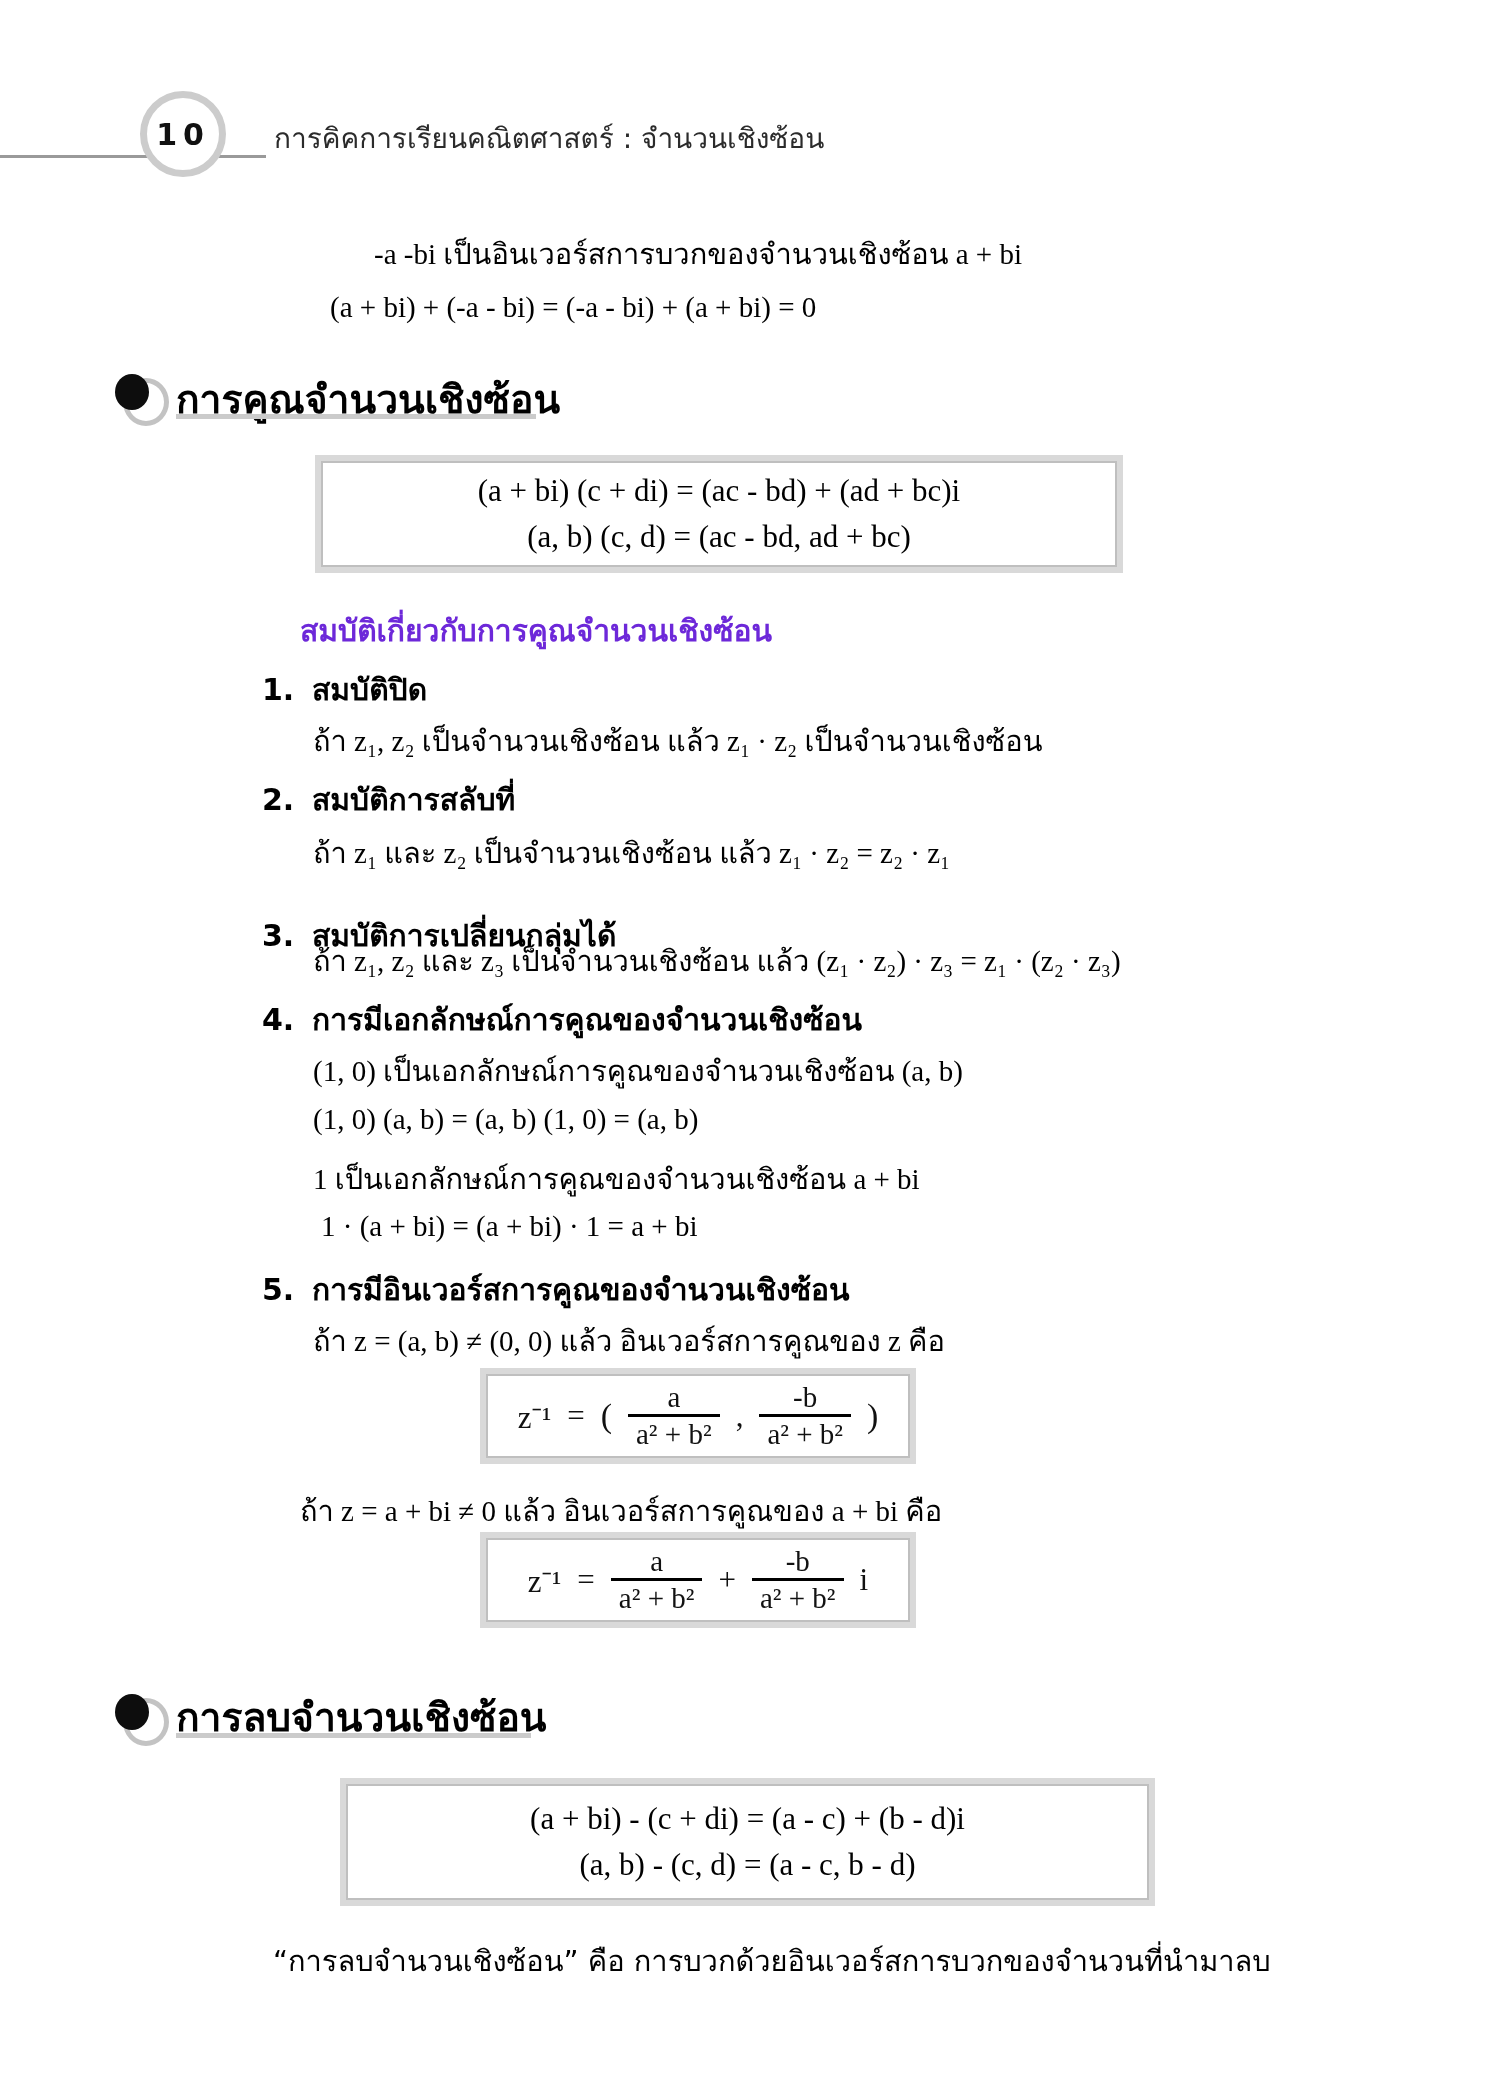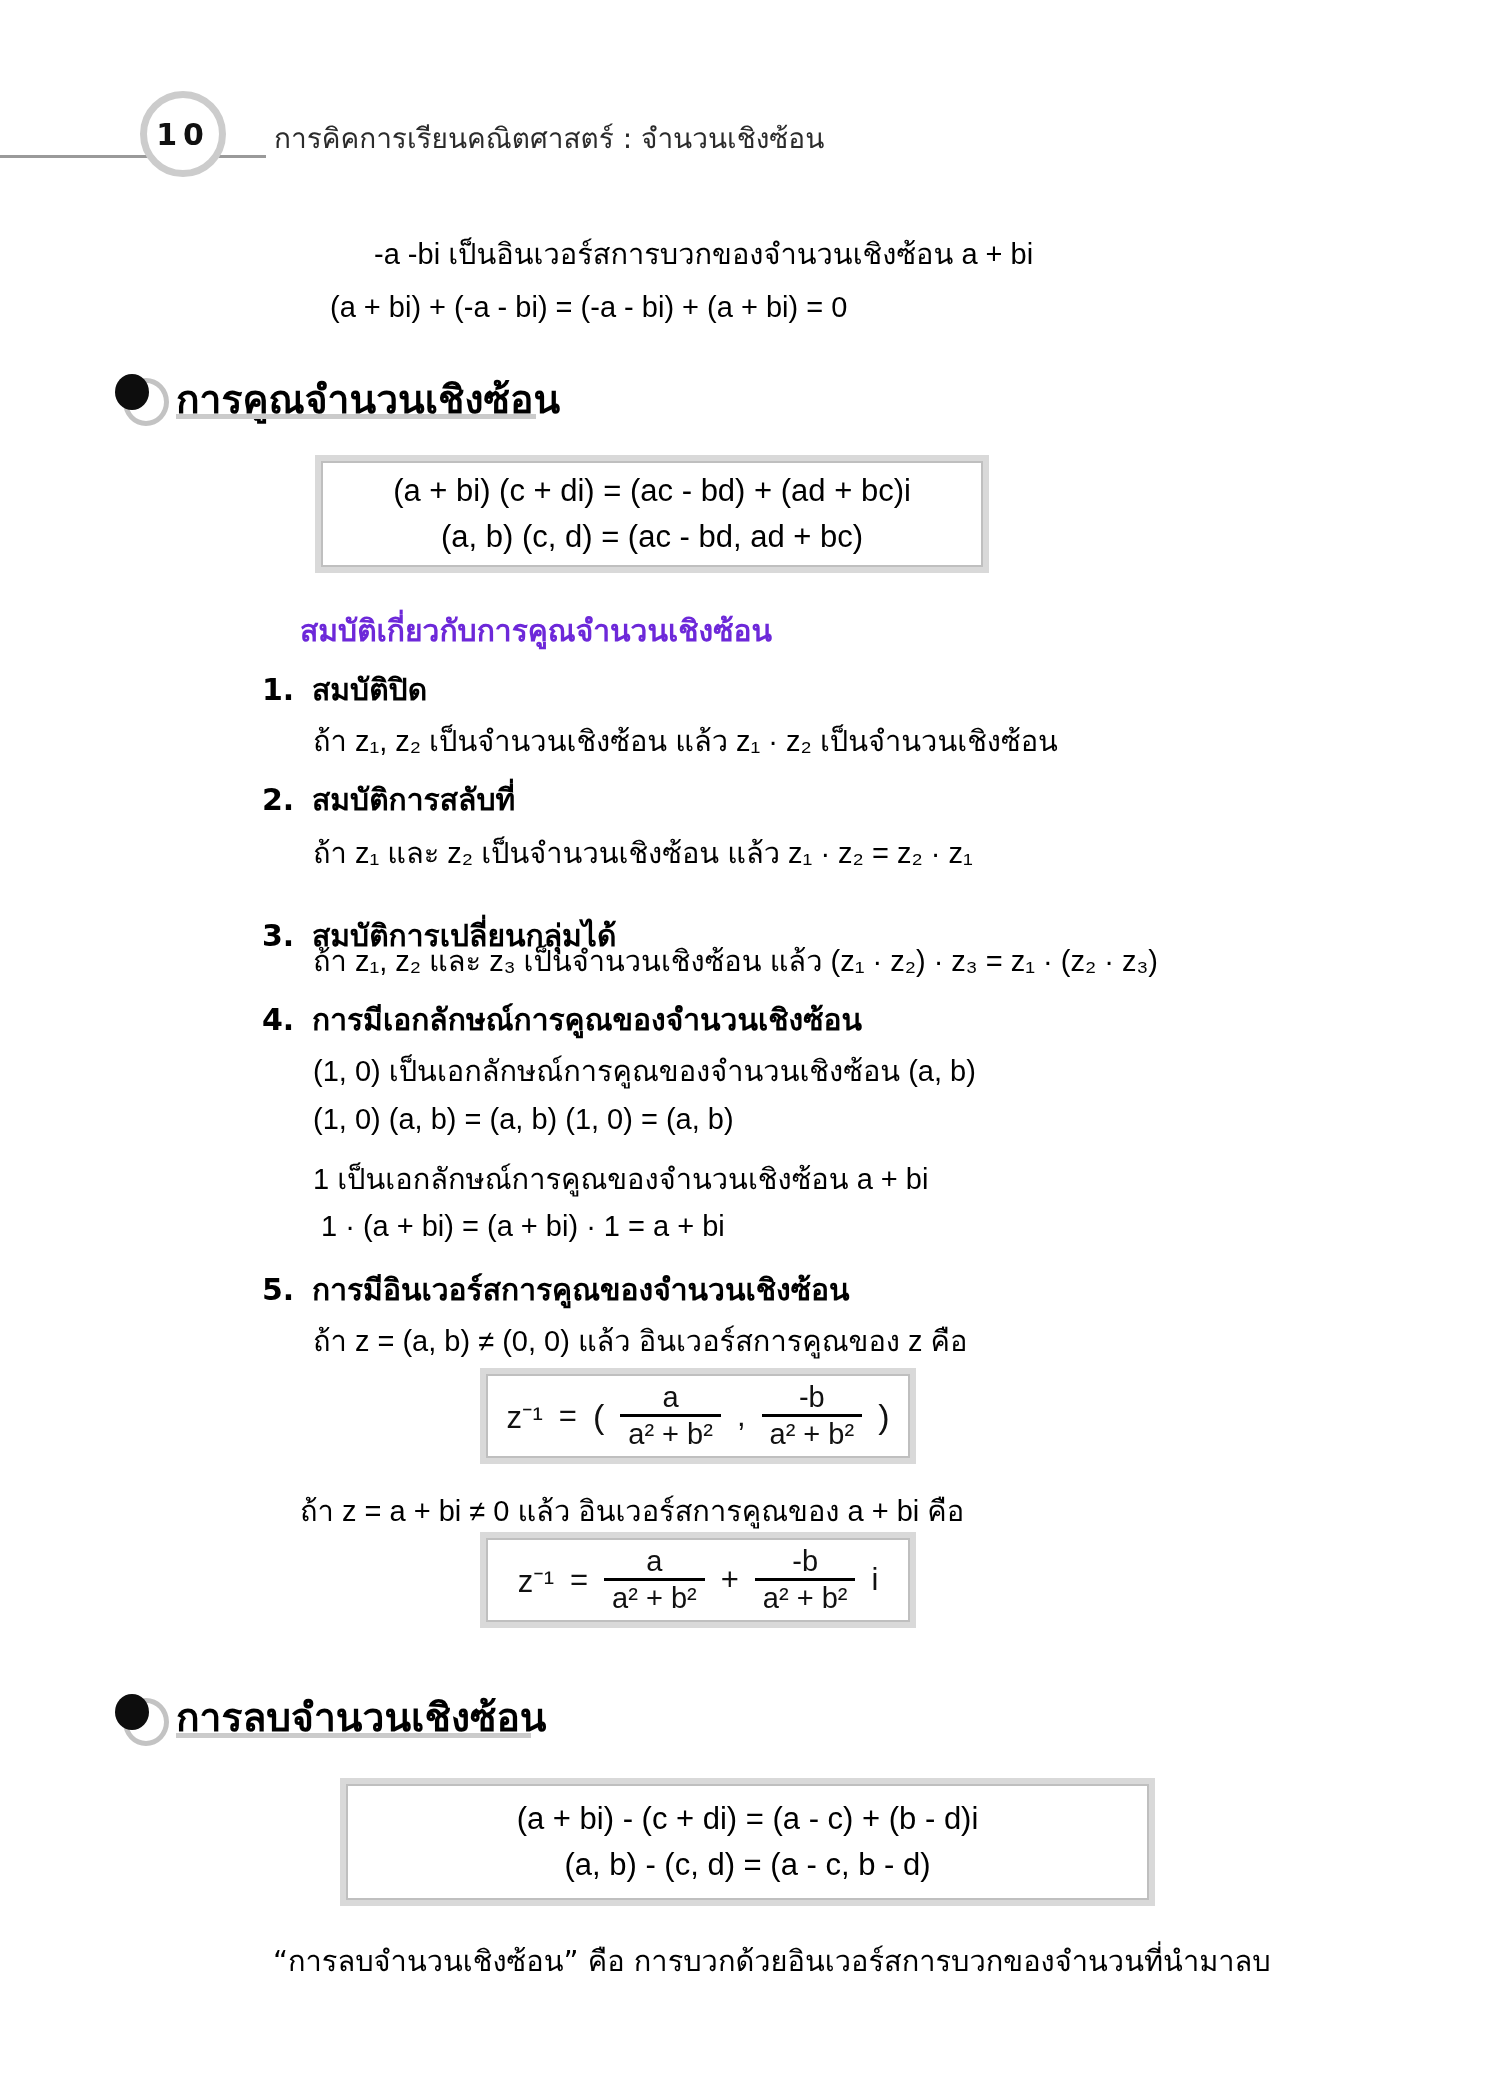--- a/index.html
+++ b/index.html
@@ -2,21 +2,21 @@
 <html><head>
 <meta charset="utf-8">
 <style>
   html,body{margin:0;padding:0;background:#ffffff;}
   .page{
     position:relative;width:1504px;height:2095px;background:#ffffff;
     font-family:"DejaVu Sans","Liberation Sans",sans-serif;color:#111;
     overflow:hidden;
   }
   .abs{position:absolute;}
-  .math{font-family:Liberation Sans, sans-serif;}
+  .math{font-family:Liberation Serif, serif;}
 
   
   .header-rule{position:absolute;left:0;top:155px;width:266px;height:3px;background:#9a9a9a;}
   .page-badge{
     position:absolute;left:140px;top:91px;width:86px;height:86px;box-sizing:border-box;
     border:7px solid #cccccc;border-radius:50%;background:#ffffff;
     display:flex;align-items:center;justify-content:center;
     font-weight:bold;font-size:30px;letter-spacing:6px;color:#111;
   }
   .header-title{position:absolute;left:274px;top:116px;font-size:28px;color:#2b2b2b;white-space:nowrap;}
@@ -64,21 +64,21 @@
   <div class="abs body-line math" style="left:374px;top:231px;">-a -bi เป็นอินเวอร์สการบวกของจำนวนเชิงซ้อน a + bi</div>
   <div class="abs body-line math" style="left:330px;top:291px;">(a + bi) + (-a - bi) = (-a - bi) + (a + bi) = 0</div>
 
   <div class="abs bullet" style="left:113px;top:368px;">
     <div class="bullet-ring"></div>
     <div class="bullet-dot"></div>
   </div>
   <div class="abs section-heading" style="left:176px;top:368px;">การคูณจำนวนเชิงซ้อน</div>
   <div class="heading-rule" style="left:176px;top:414px;width:360px;"></div>
 
-  <div class="fbox math" style="left:315px;top:455px;width:674px;height:118px;">
+  <div class="fbox math" style="left:315px;top:455px;width:808px;height:118px;">
     <div class="fline">(a + bi) (c + di)  =  (ac - bd) + (ad + bc)i</div>
     <div class="fline">(a, b) (c, d)  =  (ac - bd, ad + bc)</div>
   </div>
 
   <div class="abs bold-line" style="left:300px;top:607px;">สมบัติเกี่ยวกับการคูณจำนวนเชิงซ้อน</div>
 
   <div class="abs item-head" style="left:262px;top:666px;">
     <span class="item-no">1.</span><span>สมบัติปิด</span>
   </div>
   <div class="abs body-line math" style="left:313px;top:718px;">ถ้า z₁, z₂ เป็นจำนวนเชิงซ้อน แล้ว z₁ · z₂ เป็นจำนวนเชิงซ้อน</div>

